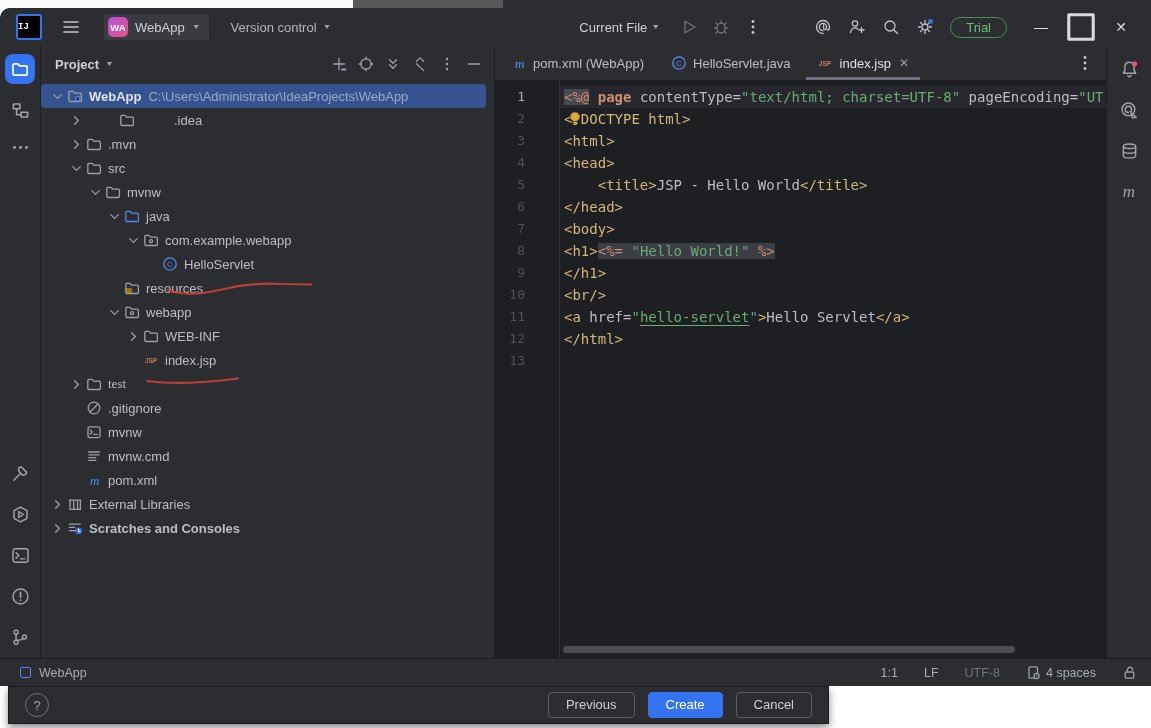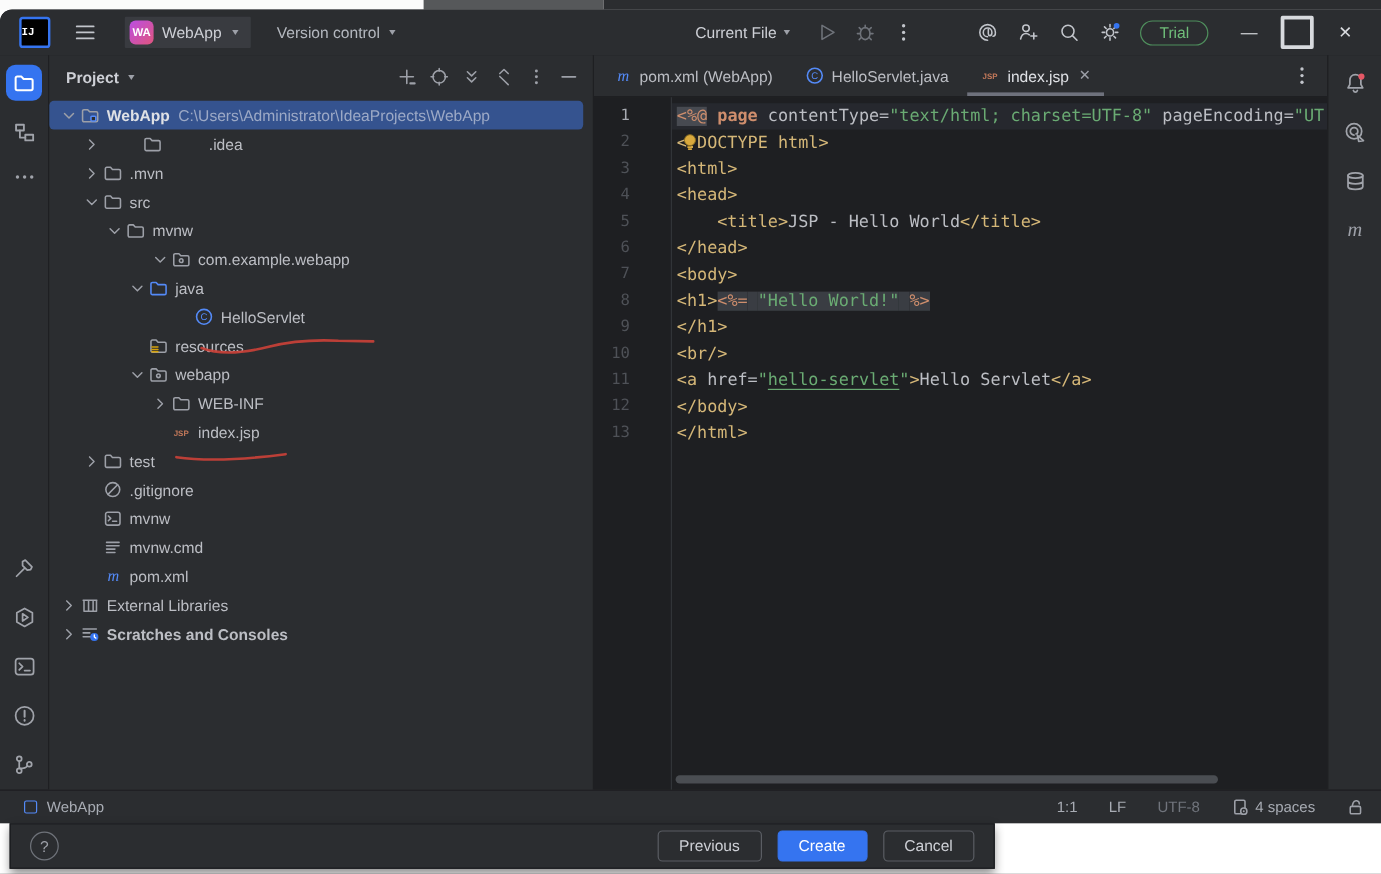--- a/index.html
+++ b/index.html
@@ -368,48 +368,48 @@
               </span>
               <span class="ticon">
                 <svg viewBox="0 0 16 16" fill="none" stroke="currentColor" stroke-width="1.3" stroke-linecap="round" stroke-linejoin="round">
                   <path d="M1.8 4.6c0-.7.5-1.2 1.2-1.2h3.1l1.6 1.8h5.5c.7 0 1.2.5 1.2 1.2v5.9c0 .7-.5 1.2-1.2 1.2H3c-.7 0-1.2-.5-1.2-1.2z" stroke="#9da0a8"></path>
                 </svg>
               </span>
               <span class="tlabel">mvnw</span>
             </div>
           </div>
           <div class="trow">
+            <div class="sel-box" style="padding-left: 65px;">
+              <span class="tchev">
+                <svg viewBox="0 0 16 16" fill="none" stroke="currentColor" stroke-width="1.3" stroke-linecap="round" stroke-linejoin="round">
+                  <path d="M4 6l4 4 4-4"></path>
+                </svg>
+              </span>
+              <span class="ticon">
+                <svg viewBox="0 0 16 16" fill="none" stroke="currentColor" stroke-width="1.3" stroke-linecap="round" stroke-linejoin="round">
+                  <path d="M1.8 4.6c0-.7.5-1.2 1.2-1.2h3.1l1.6 1.8h5.5c.7 0 1.2.5 1.2 1.2v5.9c0 .7-.5 1.2-1.2 1.2H3c-.7 0-1.2-.5-1.2-1.2z" stroke="#548af7"></path>
+                </svg>
+              </span>
+              <span class="tlabel">java</span>
+            </div>
+          </div>
+          <div class="trow">
             <div class="sel-box" style="padding-left: 84px;">
               <span class="tchev">
                 <svg viewBox="0 0 16 16" fill="none" stroke="currentColor" stroke-width="1.3" stroke-linecap="round" stroke-linejoin="round">
                   <path d="M4 6l4 4 4-4"></path>
                 </svg>
               </span>
               <span class="ticon">
                 <svg viewBox="0 0 16 16" fill="none" stroke="currentColor" stroke-width="1.3" stroke-linecap="round" stroke-linejoin="round">
                   <path d="M1.8 4.6c0-.7.5-1.2 1.2-1.2h3.1l1.6 1.8h5.5c.7 0 1.2.5 1.2 1.2v5.9c0 .7-.5 1.2-1.2 1.2H3c-.7 0-1.2-.5-1.2-1.2z" stroke="#9da0a8"></path>
                   <circle cx="8" cy="9.2" r="1.5" stroke="#9da0a8"></circle>
                 </svg>
               </span>
               <span class="tlabel">com.example.webapp</span>
-            </div>
-          </div>
-          <div class="trow">
-            <div class="sel-box" style="padding-left: 65px;">
-              <span class="tchev">
-                <svg viewBox="0 0 16 16" fill="none" stroke="currentColor" stroke-width="1.3" stroke-linecap="round" stroke-linejoin="round">
-                  <path d="M4 6l4 4 4-4"></path>
-                </svg>
-              </span>
-              <span class="ticon">
-                <svg viewBox="0 0 16 16" fill="none" stroke="currentColor" stroke-width="1.3" stroke-linecap="round" stroke-linejoin="round">
-                  <path d="M1.8 4.6c0-.7.5-1.2 1.2-1.2h3.1l1.6 1.8h5.5c.7 0 1.2.5 1.2 1.2v5.9c0 .7-.5 1.2-1.2 1.2H3c-.7 0-1.2-.5-1.2-1.2z" stroke="#548af7"></path>
-                </svg>
-              </span>
-              <span class="tlabel">java</span>
             </div>
           </div>
           <div class="trow">
             <div class="sel-box" style="padding-left: 103px;">
               <span class="tchev"></span>
               <span class="ticon">
                 <svg viewBox="0 0 16 16" fill="none" stroke="currentColor" stroke-width="1.3" stroke-linecap="round" stroke-linejoin="round">
                   <circle cx="8" cy="8" r="6.2" stroke="#548af7"></circle>
                   <text x="8" y="11" text-anchor="middle" font-size="8" font-family="Liberation Sans,sans-serif" fill="#548af7" stroke="none">C</text>
                 </svg>
@@ -465,21 +465,21 @@
               <span class="tchev"></span>
               <span class="ticon">
                 <svg viewBox="0 0 16 16" fill="none" stroke="currentColor" stroke-width="1.3" stroke-linecap="round" stroke-linejoin="round">
                   <text x="8" y="11" text-anchor="middle" font-size="6.6" font-weight="bold" font-family="Liberation Sans,sans-serif" fill="#c4795a" stroke="none">JSP</text>
                 </svg>
               </span>
               <span class="tlabel">index.jsp</span>
             </div>
           </div>
           <div class="trow">
-            <div class="sel-box" style="padding-left: 27px;">
+            <div class="sel-box" style="padding-left: 27px; font-family: Liberation Serif, serif;">
               <span class="tchev">
                 <svg viewBox="0 0 16 16" fill="none" stroke="currentColor" stroke-width="1.3" stroke-linecap="round" stroke-linejoin="round">
                   <path d="M6 4l4 4-4 4"></path>
                 </svg>
               </span>
               <span class="ticon">
                 <svg viewBox="0 0 16 16" fill="none" stroke="currentColor" stroke-width="1.3" stroke-linecap="round" stroke-linejoin="round">
                   <path d="M1.8 4.6c0-.7.5-1.2 1.2-1.2h3.1l1.6 1.8h5.5c.7 0 1.2.5 1.2 1.2v5.9c0 .7-.5 1.2-1.2 1.2H3c-.7 0-1.2-.5-1.2-1.2z" stroke="#9da0a8"></path>
                 </svg>
               </span>
@@ -631,21 +631,20 @@
             <div class="cline"><span class="c-tag">&lt;!DOCTYPE html&gt;</span></div>
             <div class="cline"><span class="c-tag">&lt;html&gt;</span></div>
             <div class="cline"><span class="c-tag">&lt;head&gt;</span></div>
             <div class="cline"><span class="c-tag">    &lt;title&gt;</span><span class="c-plain">JSP - Hello World</span><span class="c-tag">&lt;/title&gt;</span></div>
             <div class="cline"><span class="c-tag">&lt;/head&gt;</span></div>
             <div class="cline"><span class="c-tag">&lt;body&gt;</span></div>
             <div class="cline"><span class="c-tag">&lt;h1&gt;</span><span class="c-jsp h-1">&lt;%=</span><span class="c-plain h-1"> </span><span class="c-str h-1">"Hello World!"</span><span class="c-plain h-1"> </span><span class="c-jsp h-1">%&gt;</span></div>
             <div class="cline"><span class="c-tag">&lt;/h1&gt;</span></div>
             <div class="cline"><span class="c-tag">&lt;br/&gt;</span></div>
             <div class="cline"><span class="c-tag">&lt;a </span><span class="c-attr">href=</span><span class="c-str">"</span><span class="c-link">hello-servlet</span><span class="c-str">"</span><span class="c-tag">&gt;</span><span class="c-plain">Hello Servlet</span><span class="c-tag">&lt;/a&gt;</span></div>
-            <div class="cline"><span class="c-tag">&lt;/body&gt;</span></div>
             <div class="cline"><span class="c-tag">&lt;/html&gt;</span></div>
           </div>
         <div id="hscroll"></div>
       </div>
     </div>
 
     <div id="actbar-right" class="actbar">
       <span class="act-icon">
           <svg viewBox="0 0 17 17" fill="none" stroke="currentColor" stroke-width="1.3" stroke-linecap="round" stroke-linejoin="round">
             <path d="M8.5 2c-2.6 0-4.1 1.9-4.1 4.2v3L3 11.8h11l-1.4-2.6v-3C12.6 3.9 11.1 2 8.5 2z"></path>

